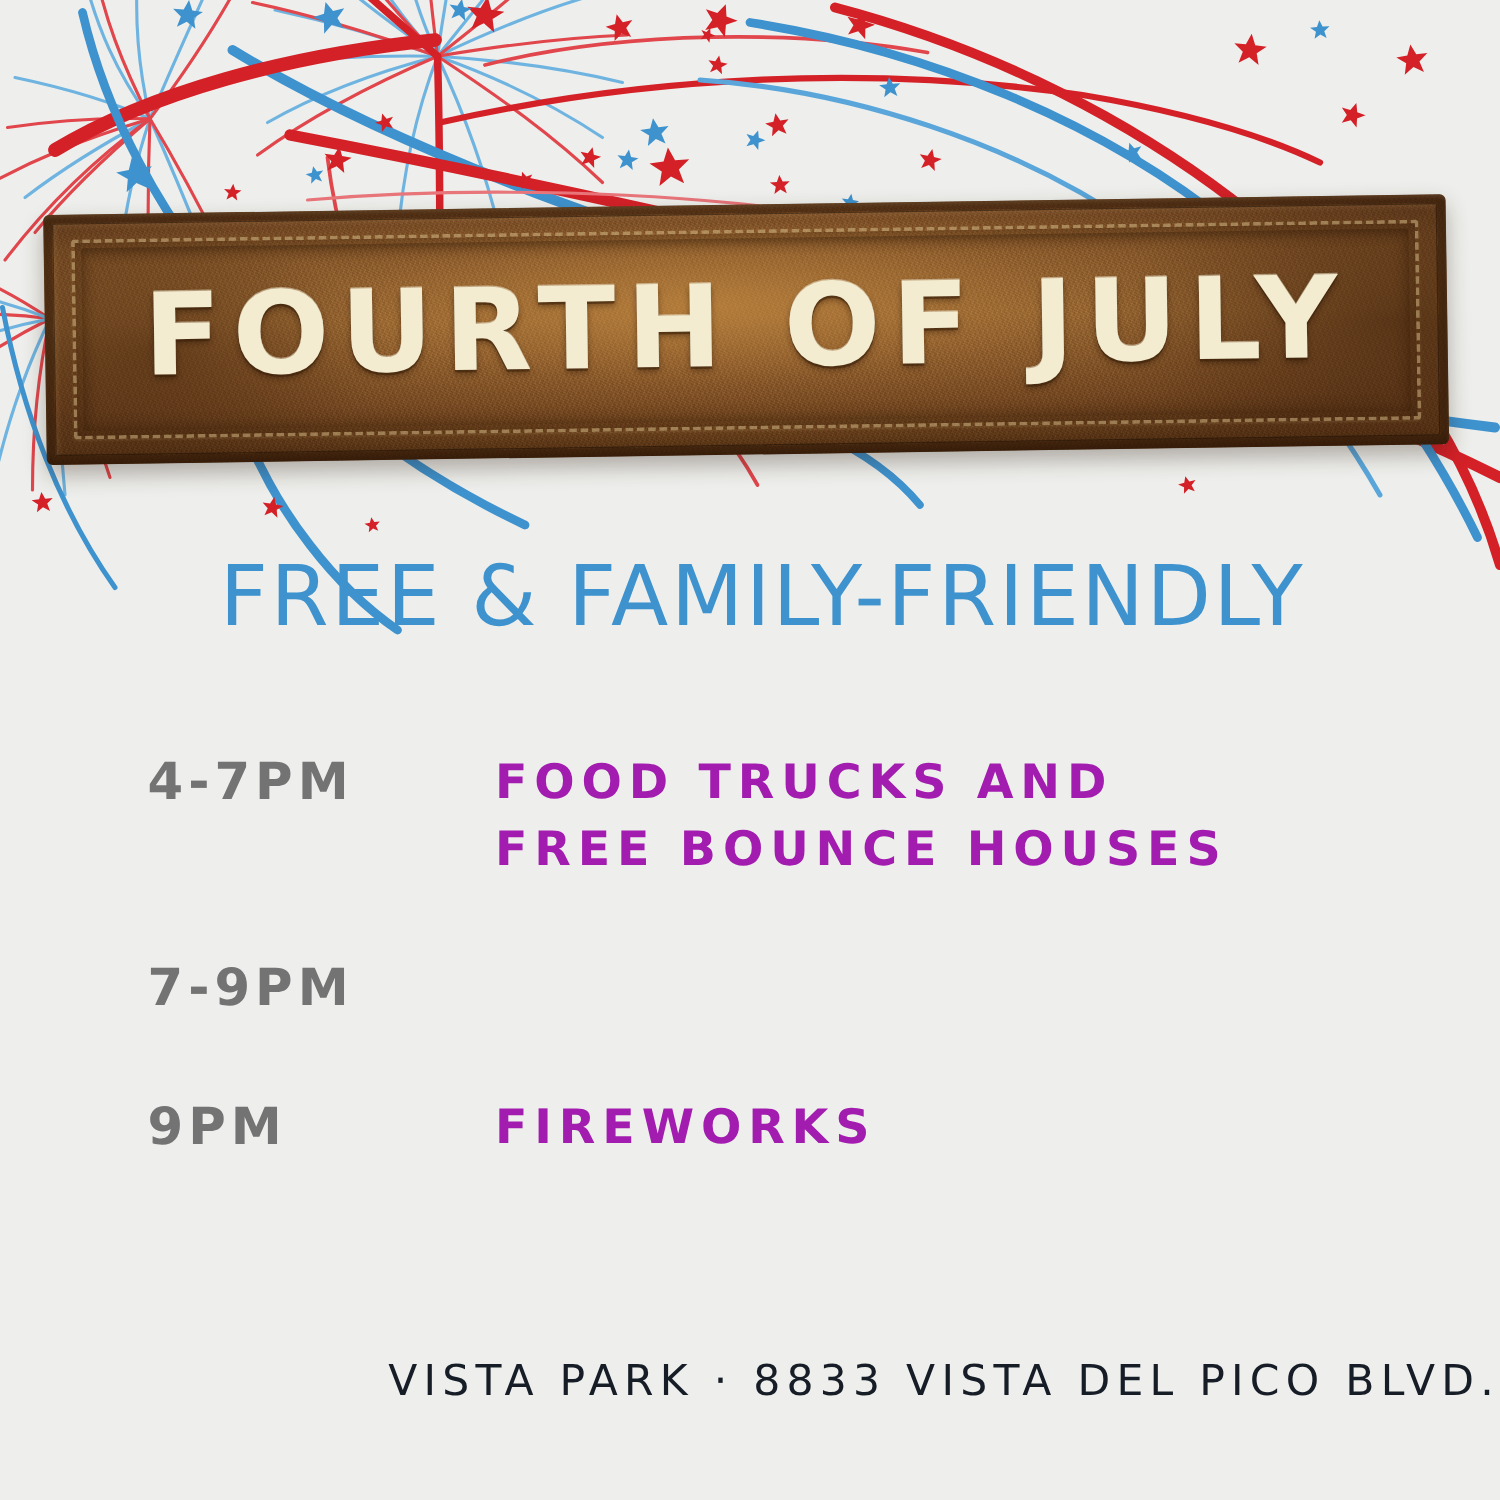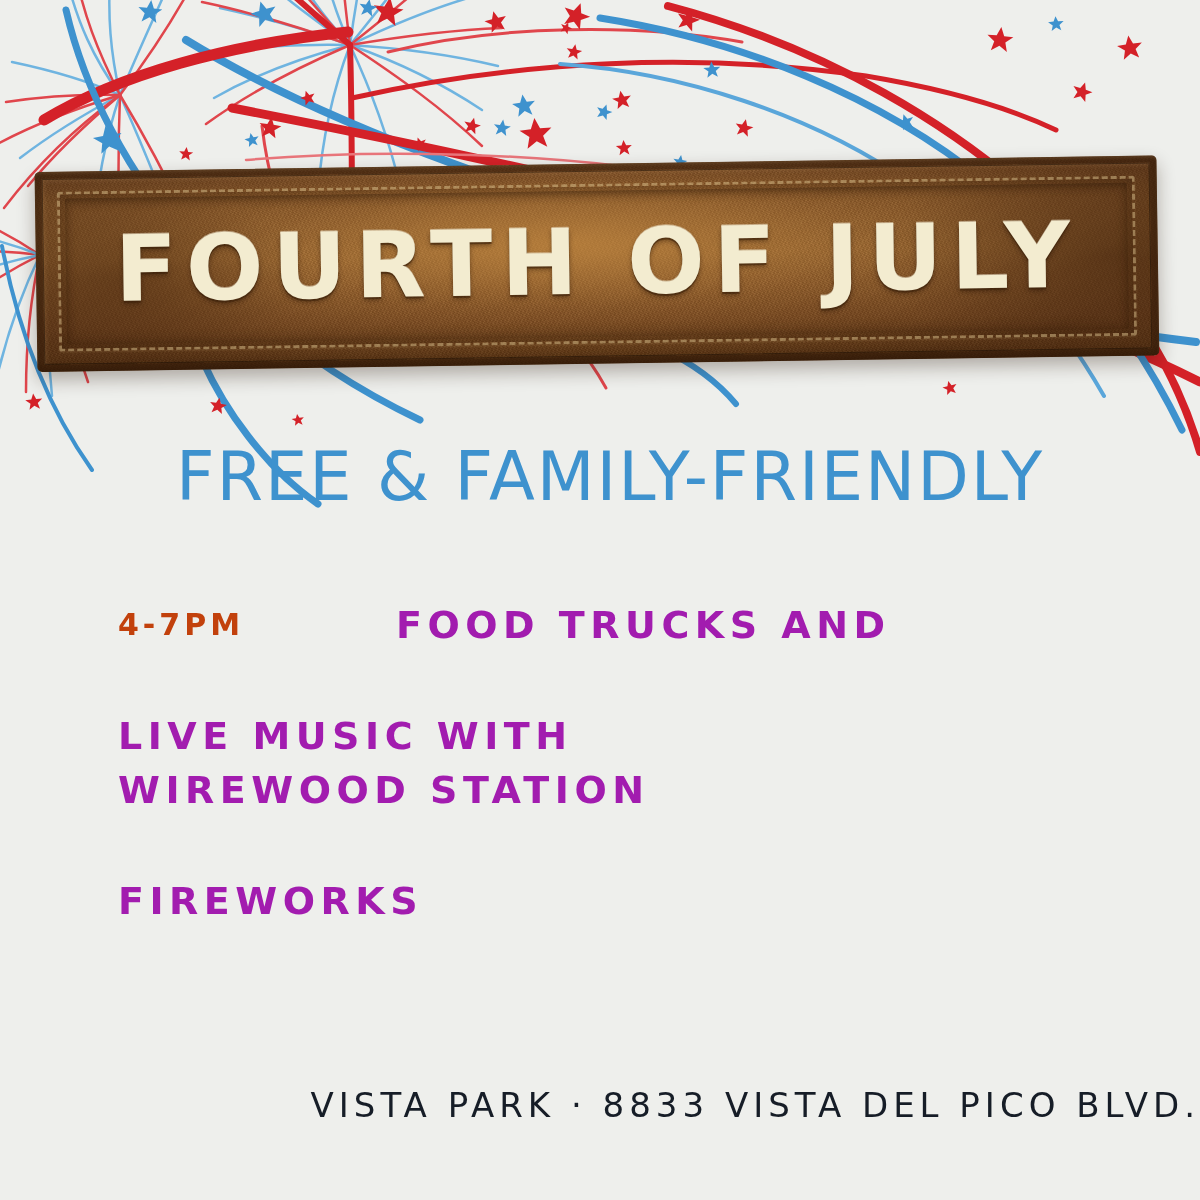--- a/index.html
+++ b/index.html
@@ -149,23 +149,23 @@
     align-items: flex-start;
     margin-bottom: 57px;
   }
   .sched-row:last-child { margin-bottom: 0; }
 
   .sched-time {
     width: 278px;
     flex: 0 0 278px;
     font-family: "DejaVu Sans", sans-serif;
     font-weight: 700;
-    font-size: 30px;
+    font-size: 41px;
     letter-spacing: 4px;
-    color: #c2410c;
+    color: #737373;
     line-height: 54px;
     white-space: nowrap;
   }
 
   .sched-desc {
     font-family: "DejaVu Sans", sans-serif;
     font-weight: 700;
     font-size: 38px;
     letter-spacing: 5.5px;
     color: #a21caf;
@@ -366,31 +366,30 @@
   </div>
 
   <div id="headline">FREE &amp; FAMILY-FRIENDLY</div>
 
   <div id="schedule">
 
     <div class="sched-row">
       <div class="sched-time">4-7PM</div>
       <div class="sched-desc">
         <span>FOOD TRUCKS AND</span>
+        <span class="line2">FREE BOUNCE HOUSES</span>
       </div>
     </div>
 
     <div class="sched-row">
-      <div class="sched-desc">
-        <span>LIVE MUSIC WITH</span>
-        <span class="line2">WIREWOOD STATION</span>
-      </div>
+      <div class="sched-time">7-9PM</div>
     </div>
 
     <div class="sched-row">
+      <div class="sched-time">9PM</div>
       <div class="sched-desc">
         <span>FIREWORKS</span>
       </div>
     </div>
 
   </div>
 
   <div id="footer-address">VISTA PARK · 8833 VISTA DEL PICO BLVD.</div>
 
 </div>

